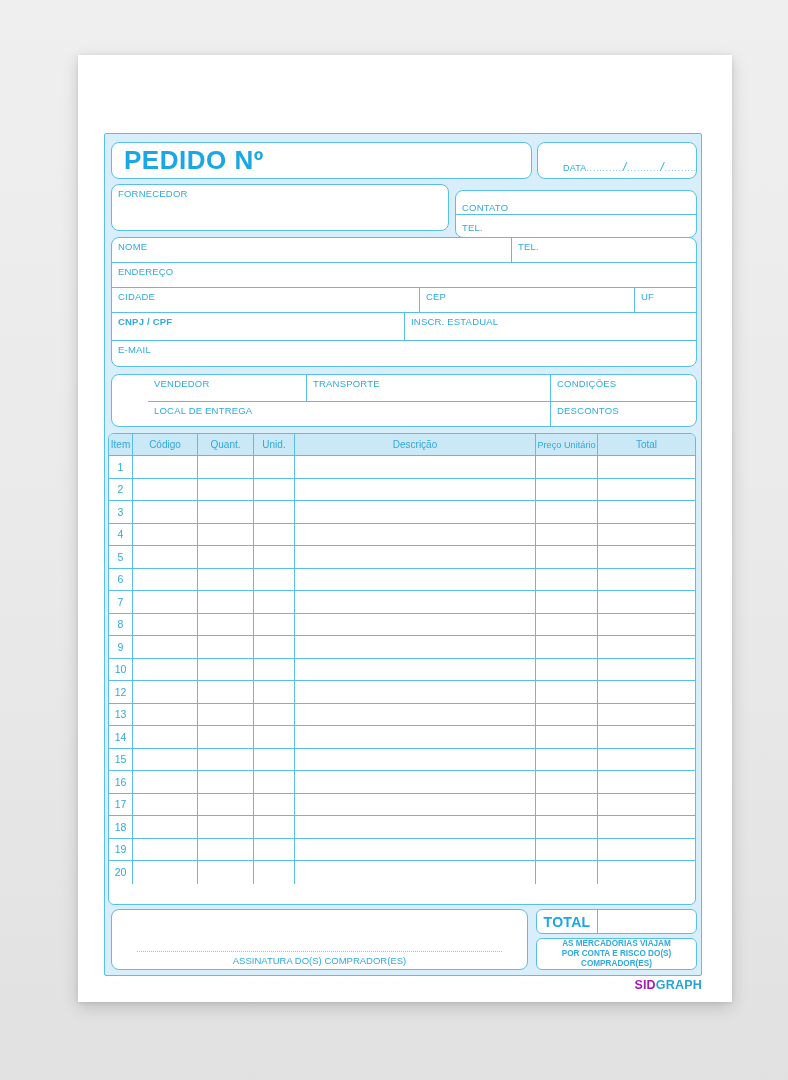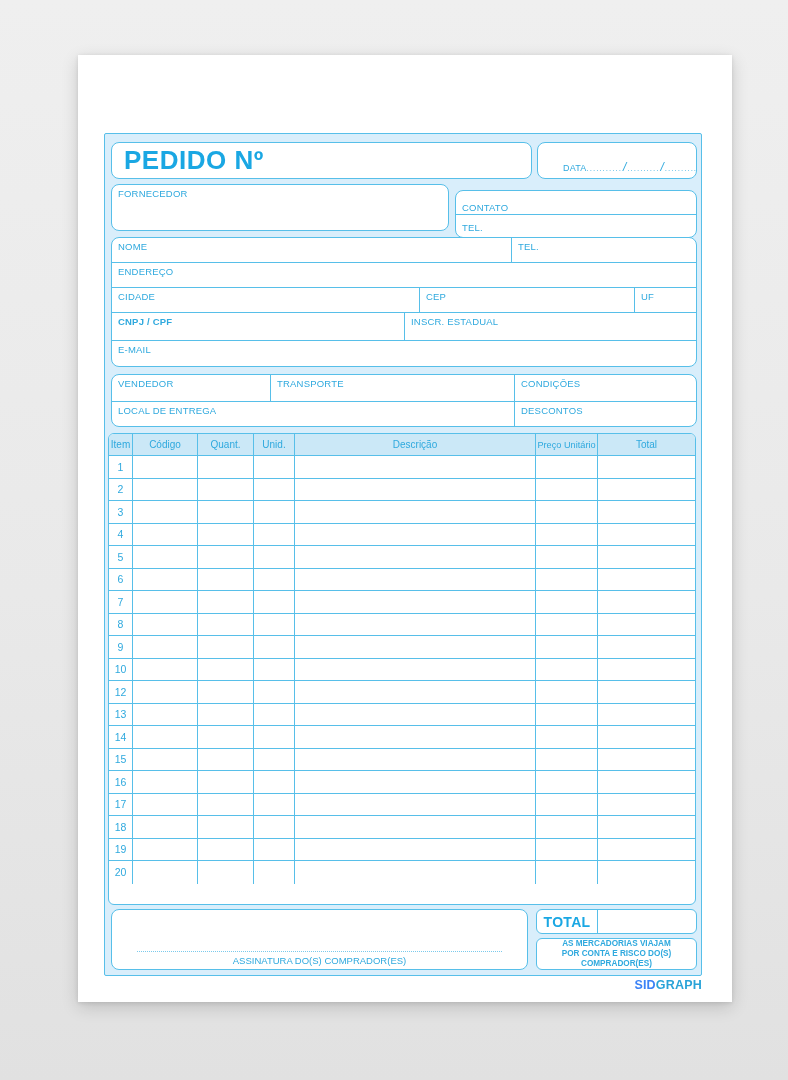--- a/index.html
+++ b/index.html
@@ -37,21 +37,21 @@
   .customer-box { left:6px; top:103px; width:586px; height:130px; display:flex; flex-direction:column; overflow:hidden; }
   .c-row { display:flex; border-bottom:1px solid #57bfe9; }
   .c-row:last-child { border-bottom:none; }
   .c-cell { border-right:1px solid #57bfe9; }
   .c-cell:last-child { border-right:none; }
   .r-nome { height:25px; } .r-end { height:25px; } .r-cid { height:25px; } .r-cnpj { height:28px; } .r-mail { flex:1; }
   .w-nome { width:400px; } .w-cid { width:308px; } .w-cep { width:215px; } .w-cnpj { width:293px;font-weight:bold; }
   .c-fill { flex:1; }
 
   
-  .orderinfo-box { left:6px; top:240px; width:586px; height:53px; display:flex; flex-direction:column; overflow:hidden; }
+  .orderinfo-box { left:6px; top:240px; width:586px; height:53px; display:flex; flex-direction:column; overflow:hidden;padding-left:36px; }
   .o-row1 { height:27px; display:flex; border-bottom:1px solid #57bfe9; }
   .o-row2 { flex:1; display:flex; }
   .w-vend { width:159px; } .w-transp { width:244px; } .w-local { width:403px; }
 
   
   .items-table { position:absolute; left:3px; top:299px; width:588px; height:472px;
     background:#fff; border:1px solid #57bfe9; border-radius:6px; overflow:hidden; }
   .t-head { display:flex; height:22px; background:#cbe8f7; border-bottom:1px solid #57bfe9; }
   .t-head .t-cell { display:flex; align-items:center; justify-content:center;
     font-size:10px; color:#2fa9de;text-align:right; }
@@ -75,21 +75,21 @@
   .total-label-cell { width:61px; flex:none; border-right:1px solid #57bfe9;
     display:flex; align-items:center; justify-content:center;
     font-size:14px; font-weight:bold; color:#1aa7e3; letter-spacing:.3px; }
   .total-amount-cell { flex:1; }
   .note-box { left:431px; top:804px; width:161px; height:32px; border-radius:6px;
     display:flex; flex-direction:column; align-items:center; justify-content:center; }
   .note-line { font-size:8.2px; font-weight:bold; color:#2fa9de; line-height:1.18; text-align:center; }
 
   .brand { position:absolute; left:26px; top:923px; width:598px; text-align:right;
     font-size:12.5px; font-weight:bold; letter-spacing:.2px; }
-  .brand-prefix { color:#3b82f6; } .brand-suffix { color:#29a3d8; }
+  .brand-prefix { color:#a21caf; } .brand-suffix { color:#29a3d8; }
 </style>
 </head>
 <body>
 
 <div class="paper">
   <div class="form">
 
     <div class="wbox title-box">
       <span class="title-text">PEDIDO Nº</span>
     </div>

